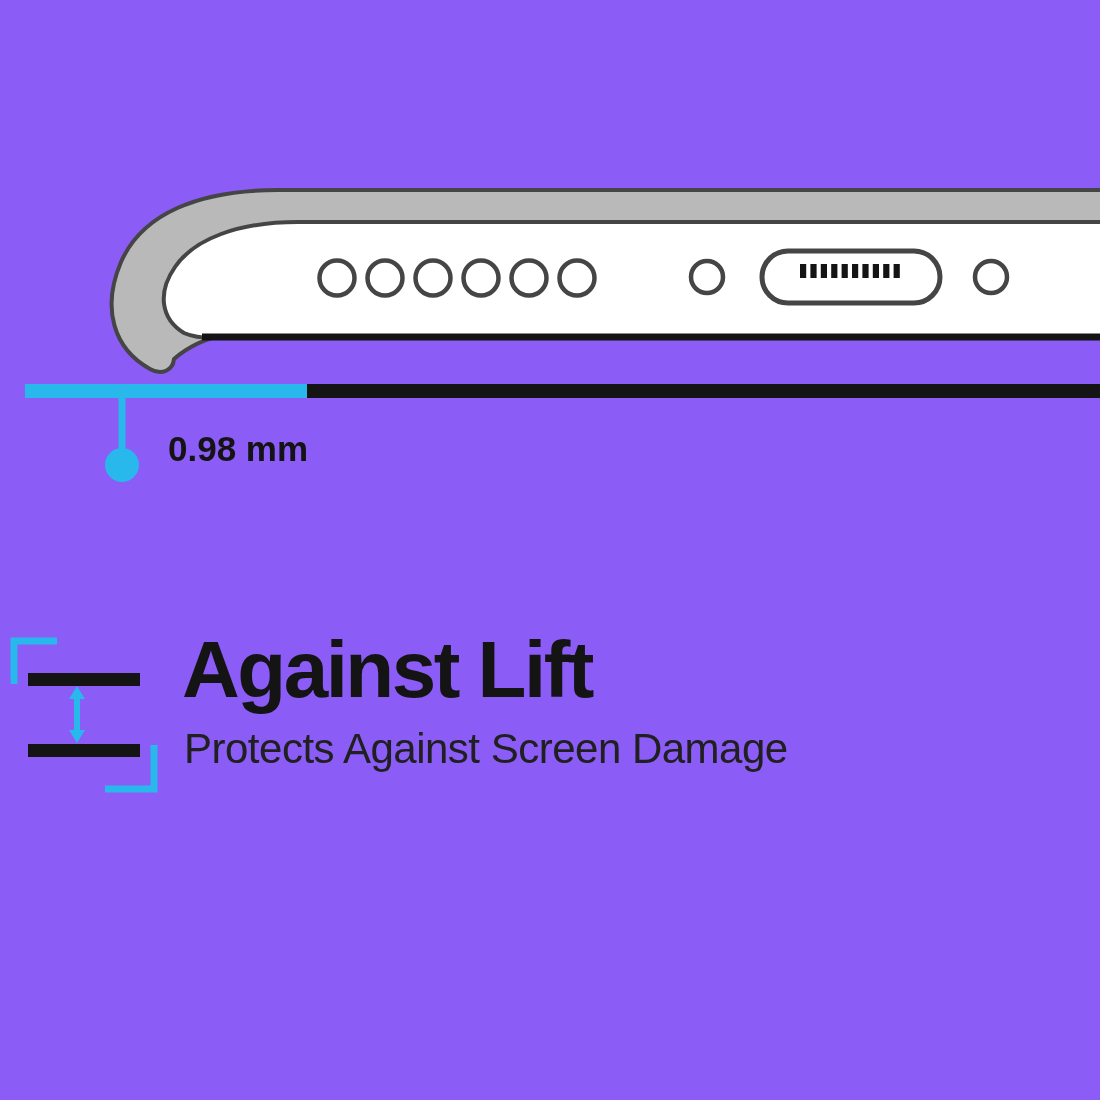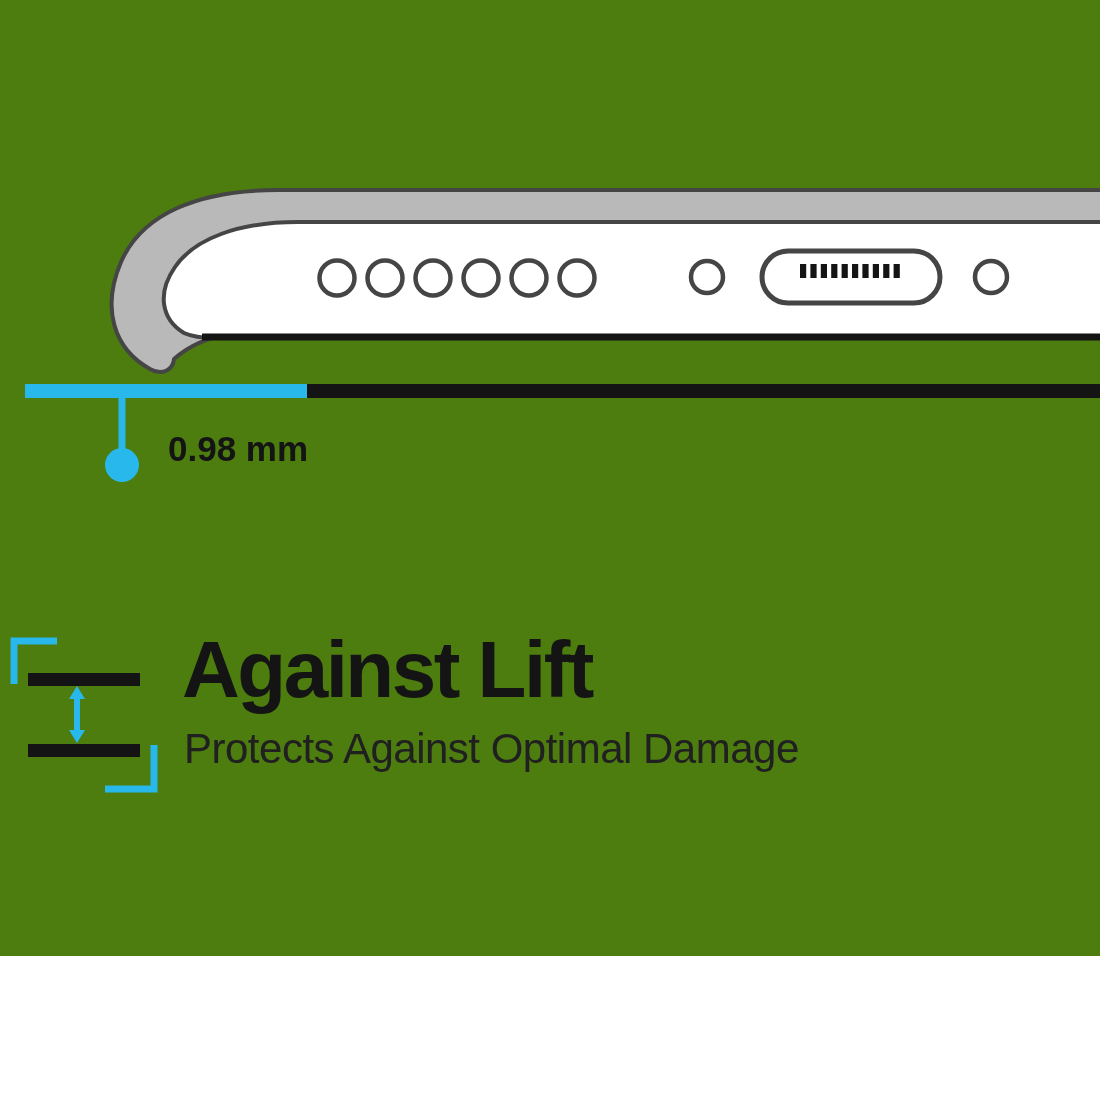--- a/index.html
+++ b/index.html
@@ -1,21 +1,21 @@
 <!DOCTYPE html>
 <html style="--accent-cyan: #29b8ec; --ink-black: #141414; --case-gray: #b9b9b9; --outline-gray: #454545;"><head>
 <meta charset="utf-8">
 <style>
   * { margin: 0; padding: 0; box-sizing: border-box; }
   html, body { background: #ffffff; }
   .canvas {
     position: relative;
     width: 1100px;
-    height: 956px;
-    background: #4d7c0f;
+    height: 1100px;
+    background: #8b5cf6;
     overflow: hidden;
     font-family: "Liberation Sans", sans-serif;
   }
   .phone-svg { position: absolute; left: 0; top: 0; display: block; }
   .case  { fill: var(--case-gray, #b9b9b9); stroke: var(--outline-gray, #454545); stroke-width: 4; stroke-linejoin: round; }
   .body  { fill: #ffffff; stroke: var(--outline-gray, #454545); stroke-width: 4; }
   .hole  { fill: #ffffff; stroke: var(--outline-gray, #454545); stroke-width: 4.5; }
   .port  { fill: #ffffff; stroke: var(--outline-gray, #454545); stroke-width: 5; }
   .pin   { fill: var(--ink-black, #141414); }
   .cyan  { fill: var(--accent-cyan, #29b8ec); }
@@ -113,15 +113,15 @@
     <g>
       <line class="arrow-shaft" x1="72" y1="64" x2="72" y2="101"></line>
       <polygon class="arrow-head" points="72,54 64,67 80,67"></polygon>
       <polygon class="arrow-head" points="72,111 64,98 80,98"></polygon>
     </g>
     <rect class="bar" x="23" y="112" width="112" height="13"></rect>
     <path class="bracket" d="M 100 157 L 149 157 L 149 113"></path>
   </svg>
 
   <h1 class="feature-title">Against Lift</h1>
-  <p class="feature-subtitle">Protects Against Optimal Damage</p>
+  <p class="feature-subtitle">Protects Against Screen Damage</p>
 
 </div>
 
 </body></html>

